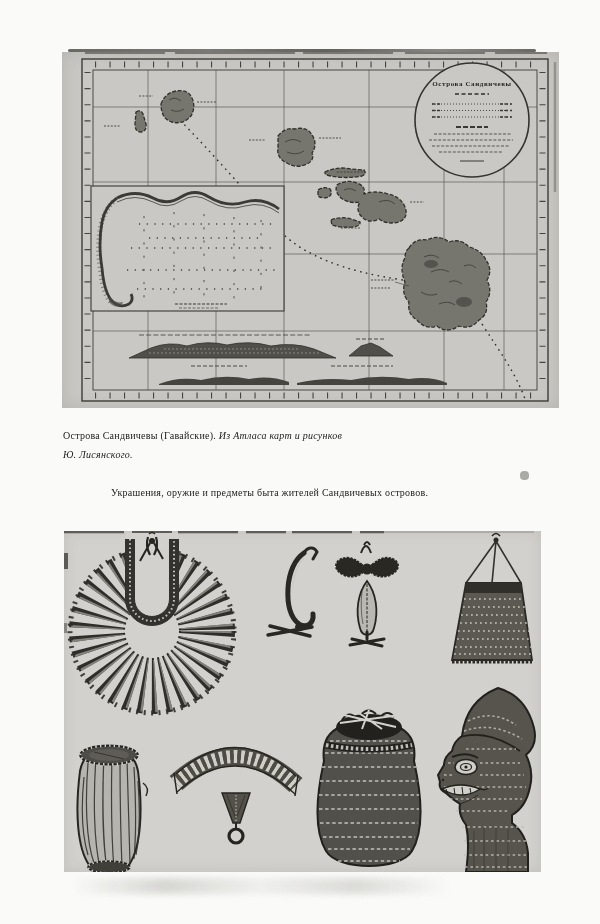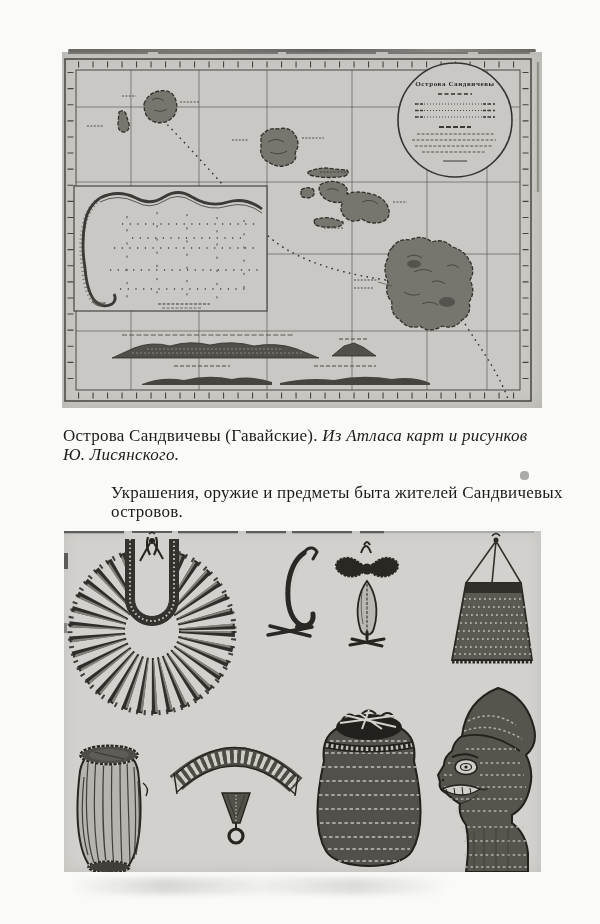--- a/index.html
+++ b/index.html
@@ -1,34 +1,34 @@
 <!DOCTYPE html>
 <html><head>
 <meta charset="utf-8">
 <style>
   html,body{margin:0;padding:0;}
   body{width:600px;height:924px;background:#fafaf8;position:relative;overflow:hidden;
        font-family:"Liberation Serif", serif;}
   .abs{position:absolute;}
   .scan{background:#c9c8c4;box-shadow:inset 0 0 18px rgba(120,118,112,.25);}
   .panel{background:#d2d1cd;box-shadow:inset 0 0 14px rgba(120,118,112,.18);}
-  .caption{color:#1c1b19;font-size:17px;line-height:19px;letter-spacing:.25px;width:470px;}
+  .caption{color:#1c1b19;font-size:10px;line-height:19px;letter-spacing:.25px;width:470px;}
   .caption .it{font-style:italic;}
   .smudge-top{background:linear-gradient(90deg,#45443f 0%,#5a5954 30%,#3c3b37 55%,#6b6a65 80%,#45443f 100%);opacity:.8;border-radius:2px;}
   .smudge{background:#4a4945;opacity:.45;border-radius:45%;}
   .smudge-strip{background:linear-gradient(90deg,rgba(150,149,144,.0),rgba(150,149,144,.35),rgba(150,149,144,.1),rgba(150,149,144,.3),rgba(150,149,144,0));filter:blur(3px);}
   svg{display:block;}
   text{font-family:"Liberation Serif", serif;}
 </style>
 </head>
 <body>
 
 <div class="abs smudge-top" style="left:68px;top:49px;width:468px;height:3px;"></div>
 
-<div class="abs scan" style="left:62px;top:52px;width:480px;height:356px;">
+<div class="abs scan" style="left:62px;top:52px;width:480px;height:356px;padding-left:17px;">
 <svg width="480" height="356" viewBox="0 0 480 356">
 
   <path d="M6,1 H468" stroke="#4a4944" stroke-width="2.2" opacity=".6" stroke-dasharray="80 10 120 8 90 12"></path>
   <line x1="476" y1="10" x2="476" y2="140" stroke="#6e6d68" stroke-width="2.5" opacity=".55"></line>
 
   <g stroke="#3e3d39">
     <rect x="3" y="7" width="466" height="342" fill="none" stroke-width="1.4"></rect>
     <rect x="14" y="18" width="444" height="320" fill="none" stroke-width=".9"></rect>
     <line x1="16" y1="12.5" x2="456" y2="12.5" stroke="#45443f" stroke-width="6" stroke-dasharray="1.1 13.4"></line>
     <line x1="16" y1="343.5" x2="456" y2="343.5" stroke="#45443f" stroke-width="6" stroke-dasharray="1.1 13.4"></line>

